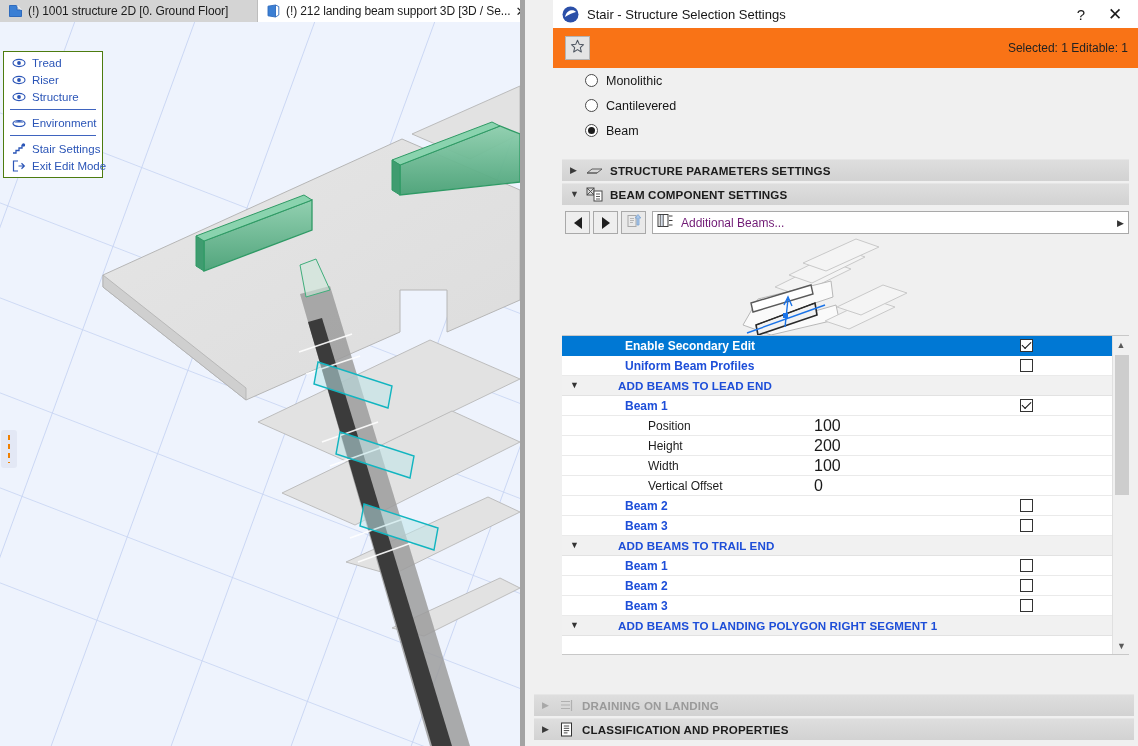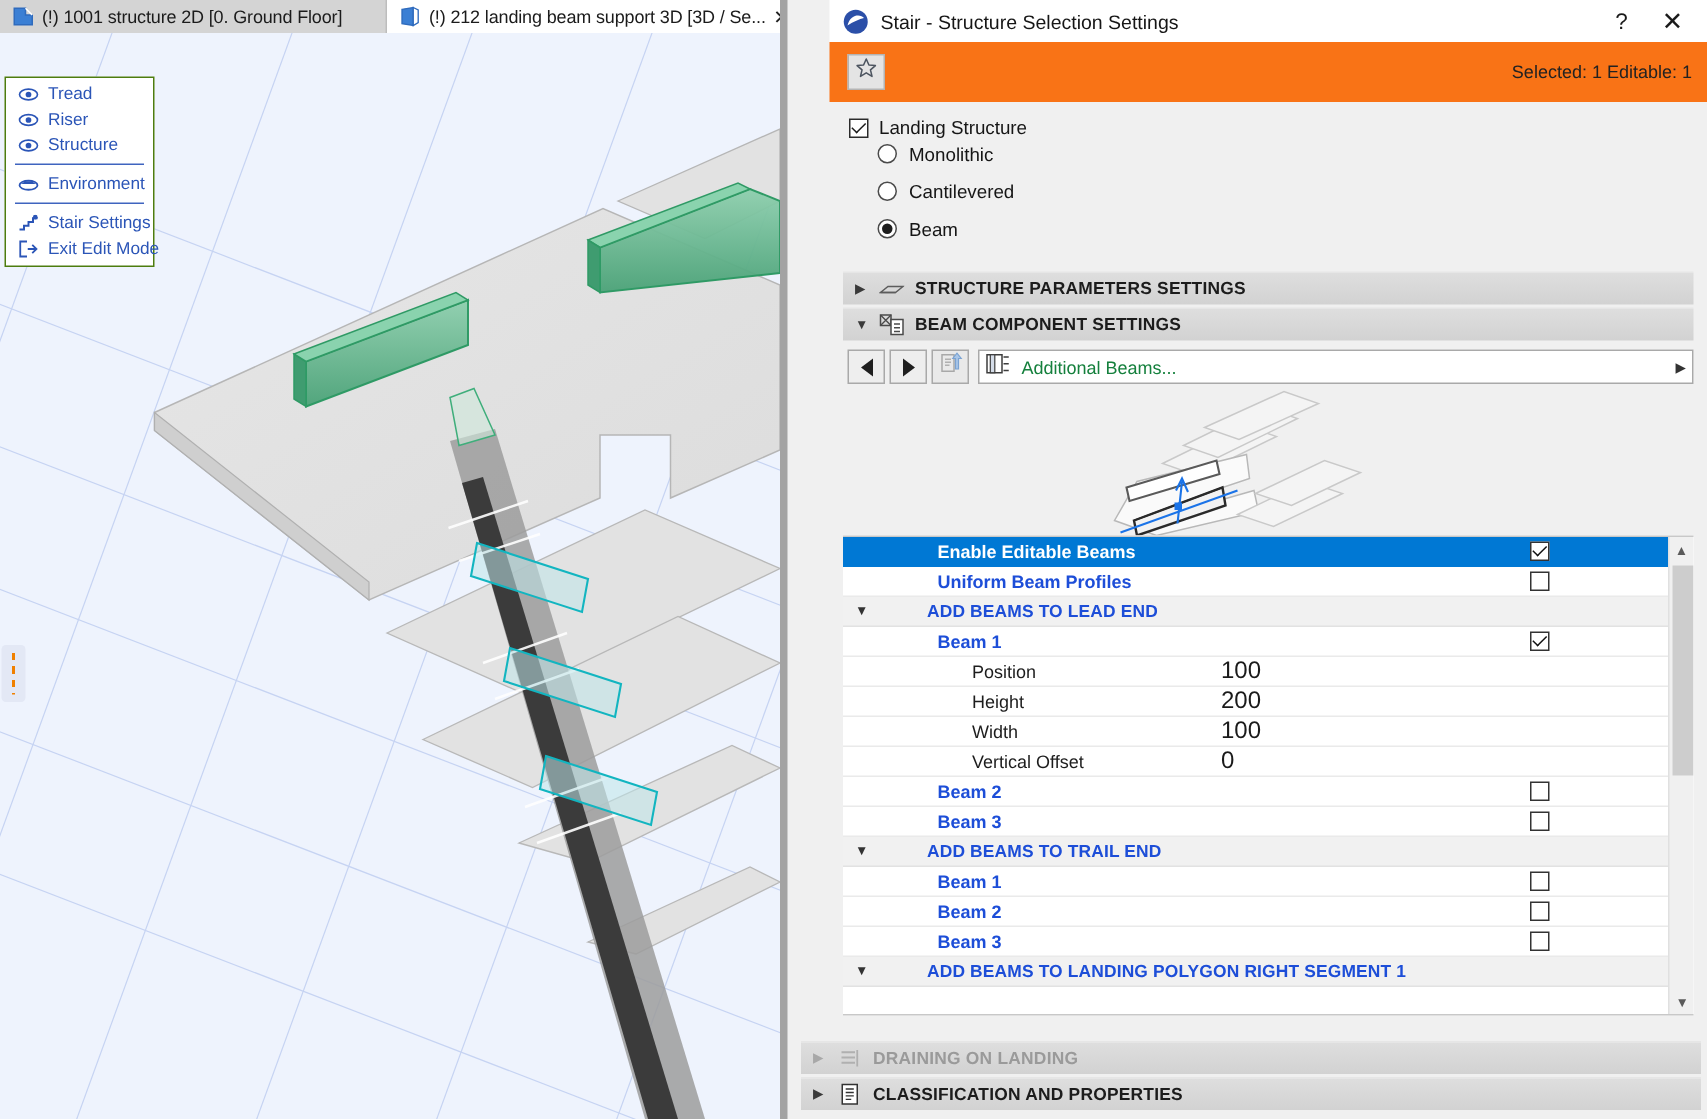--- a/index.html
+++ b/index.html
@@ -154,21 +154,21 @@
     display: flex; align-items: center; justify-content: center;
   }
   .navbtn.flat { background: #e9e9e9; }
   .tri-l { width:0;height:0;border-top:6px solid transparent;border-bottom:6px solid transparent;border-right:8px solid #1f1f1f; }
   .tri-r { width:0;height:0;border-top:6px solid transparent;border-bottom:6px solid transparent;border-left:8px solid #1f1f1f; }
   #combo {
     flex: 1; height: 23px; background: #fff; border: 1px solid #a9a9a9;
     display: flex; align-items: center; gap: 7px; padding: 0 4px 0 4px;
     margin-left: 3px;
   }
-  #combo .ctext { font-size: 12px; color: #15803d; }
+  #combo .ctext { font-size: 12px; color: #701a75; }
   #combo .cmore { margin-left: auto; font-size: 9px; color: #333; }
 
   
   #preview { height: 98px; background: #f0f0f0; position: relative; }
 
   
   #tablewrap {
     position: relative; margin: 0 9px; background: #fff;
     border-top: 1px solid #c8c8c8; border-bottom: 1px solid #c8c8c8;
     height: 320px; overflow: hidden;
@@ -410,24 +410,20 @@
         <span>
           <svg width="15" height="15" viewBox="0 0 16 16">
             <path d="M8,1.4 L9.9,5.7 L14.5,6.1 L11,9.2 L12.1,13.8 L8,11.3 L3.9,13.8 L5,9.2 L1.5,6.1 L6.1,5.7 Z" fill="none" stroke="#4d5560" stroke-width="1.1" stroke-linejoin="round"></path>
           </svg>
         </span>
       </div>
       <span id="sel-text">Selected: 1 Editable: 1</span>
     </div>
 
     <div id="opt-block">
-      <div class="chk-line">
-        <span class="cbox on"></span>
-        <span class="lbl">Landing Structure</span>
-      </div>
       <div class="radio-line">
         <span class="rbox"></span>
         <span class="lbl">Monolithic</span>
       </div>
       <div class="radio-line">
         <span class="rbox"></span>
         <span class="lbl">Cantilevered</span>
       </div>
       <div class="radio-line">
         <span class="rbox on"></span>
@@ -514,21 +510,21 @@
           <path d="M194,96 L272,68"></path>
           <path d="M232,90 L235,62 M231,68 L235,60 L239,69"></path>
           <rect x="230" y="76" width="5" height="5" fill="#1a73e8" stroke="none"></rect>
         </g>
       </svg>
     </div>
 
     <div id="tablewrap">
       <div id="tbl">
           <div class="trow sel">
-            <span class="tname">Enable Editable Beams</span>
+            <span class="tname">Enable Secondary Edit</span>
             <span class="tchk">
               <span class="cb on"></span>
             </span>
           </div>
           <div class="trow bold">
             <span class="tname">Uniform Beam Profiles</span>
             <span class="tchk">
               <span class="cb"></span>
             </span>
           </div>

